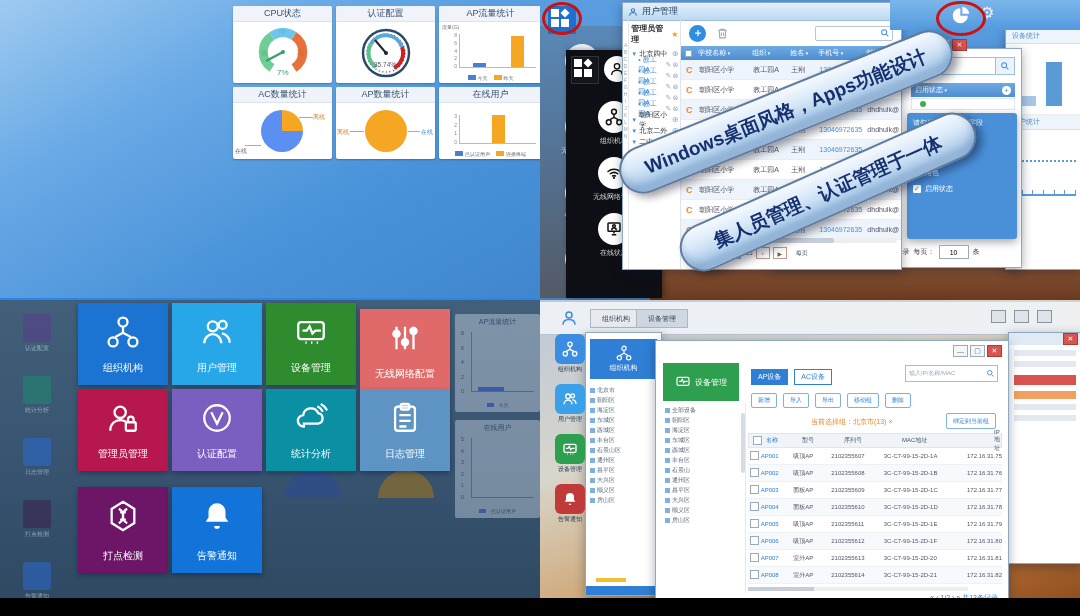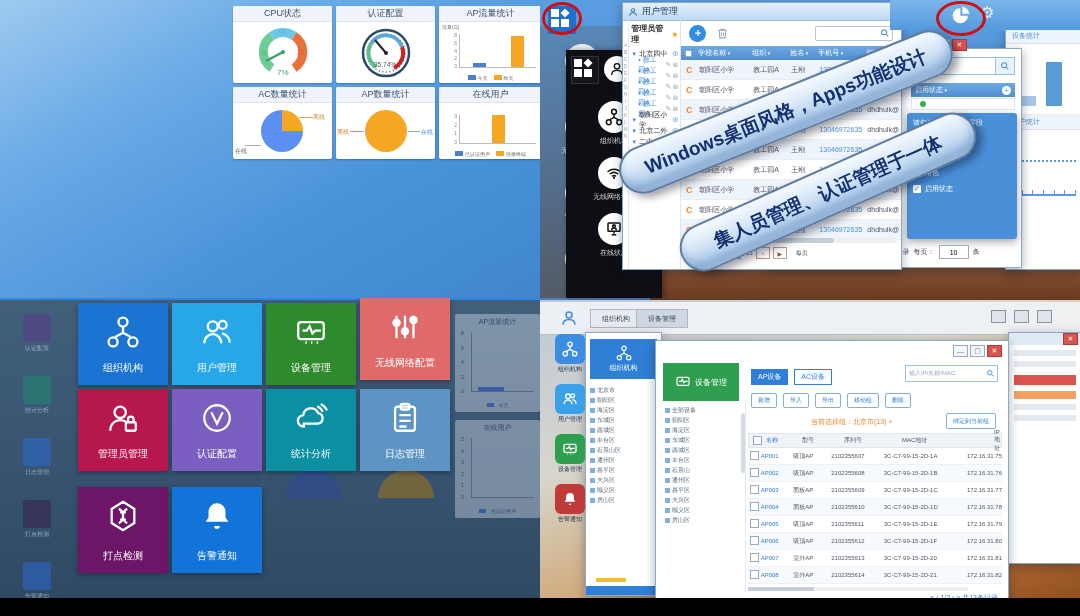--- a/index.html
+++ b/index.html
@@ -824,21 +824,21 @@
       </div>
       <div class="tile" style="left: 266px; top: 5px; height: 82px; background: rgb(46, 139, 46);">
         <span class="ticon">
           <svg width="34" height="34" viewBox="0 0 24 24" fill="none" stroke="#fff" stroke-width="1.6" style="color:#fff">
             <rect x="3" y="5" width="18" height="12" rx="2"></rect>
             <path d="M6 11h3l2-3 2 5 2-2h4M8 19.5h1M12 19.5h1M16 19.5h1"></path>
           </svg>
         </span>
         <span class="tlbl">设备管理</span>
       </div>
-      <div class="tile" style="left: 360px; top: 0; height: 82px; background: rgb(224, 106, 106);">
+      <div class="tile" style="left: 360px; top: 11px; height: 82px; background: rgb(224, 106, 106);">
         <span class="ticon">
           <svg width="34" height="34" viewBox="0 0 24 24" fill="none" stroke="#fff" stroke-width="1.6" style="color:#fff">
             <path d="M6 4v16M12 4v16M18 4v16"></path>
             <circle cx="6" cy="9" r="2.2" fill="currentColor"></circle>
             <circle cx="12" cy="15" r="2.2" fill="currentColor"></circle>
             <circle cx="18" cy="7" r="2.2" fill="currentColor"></circle>
           </svg>
         </span>
         <span class="tlbl">无线网络配置</span>
       </div>

